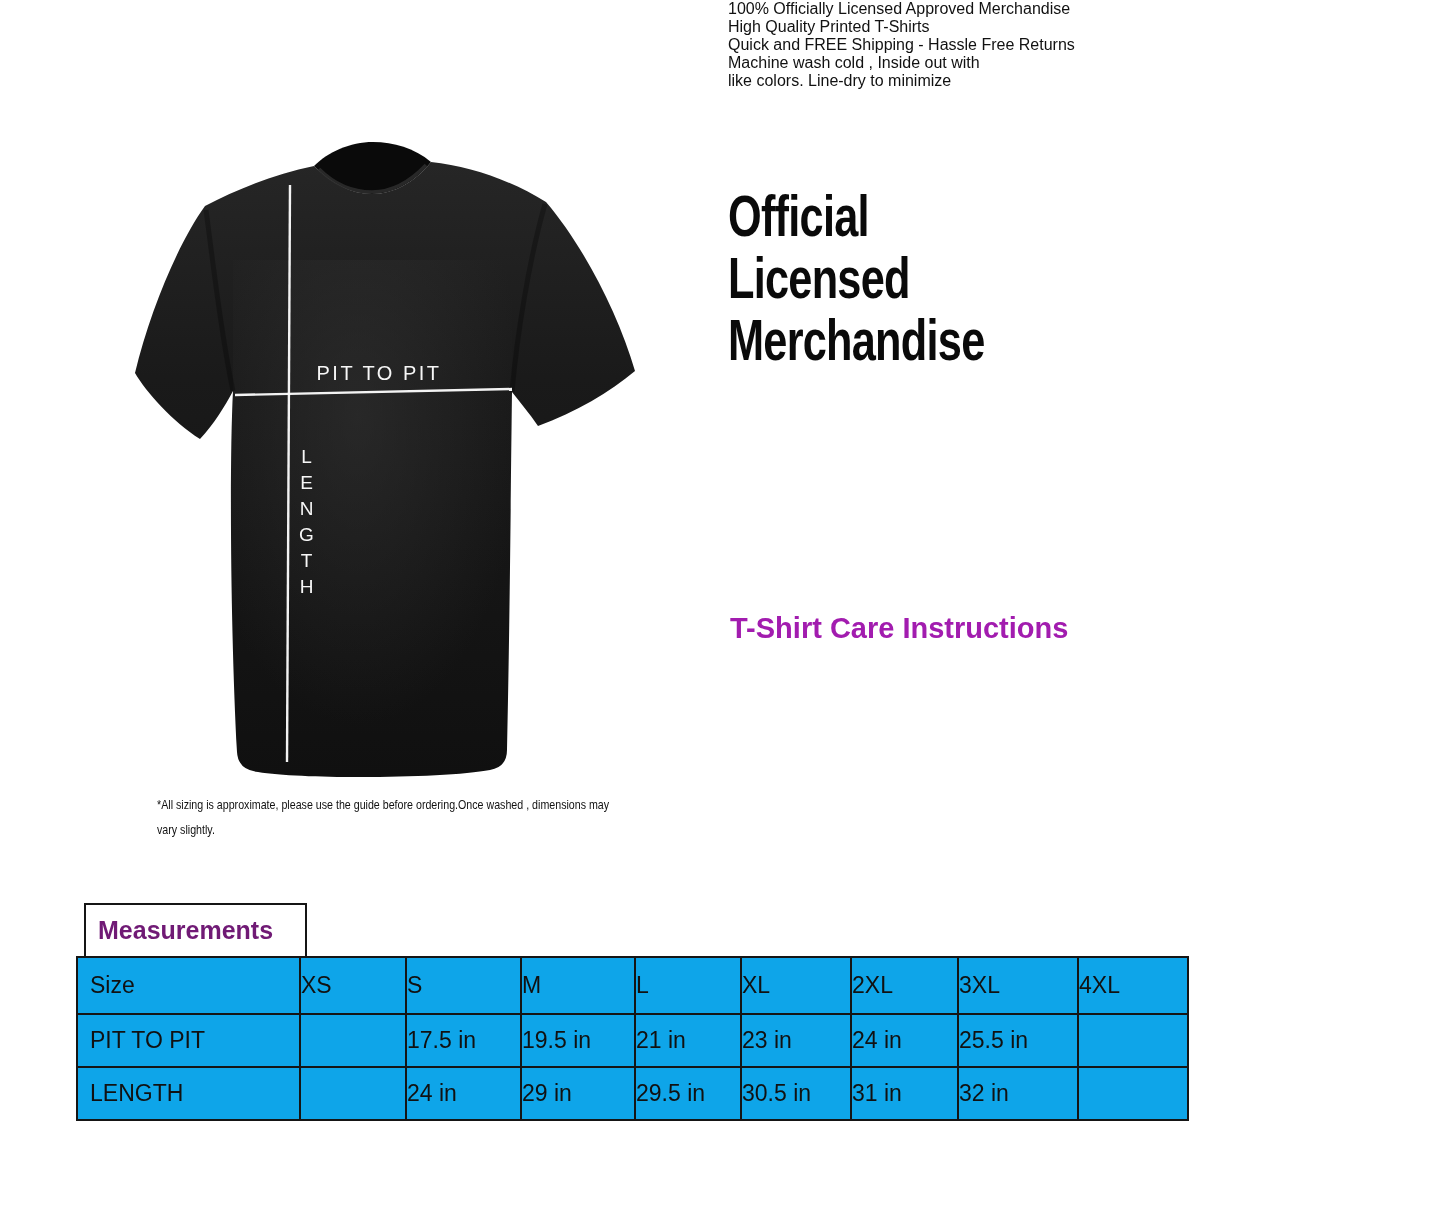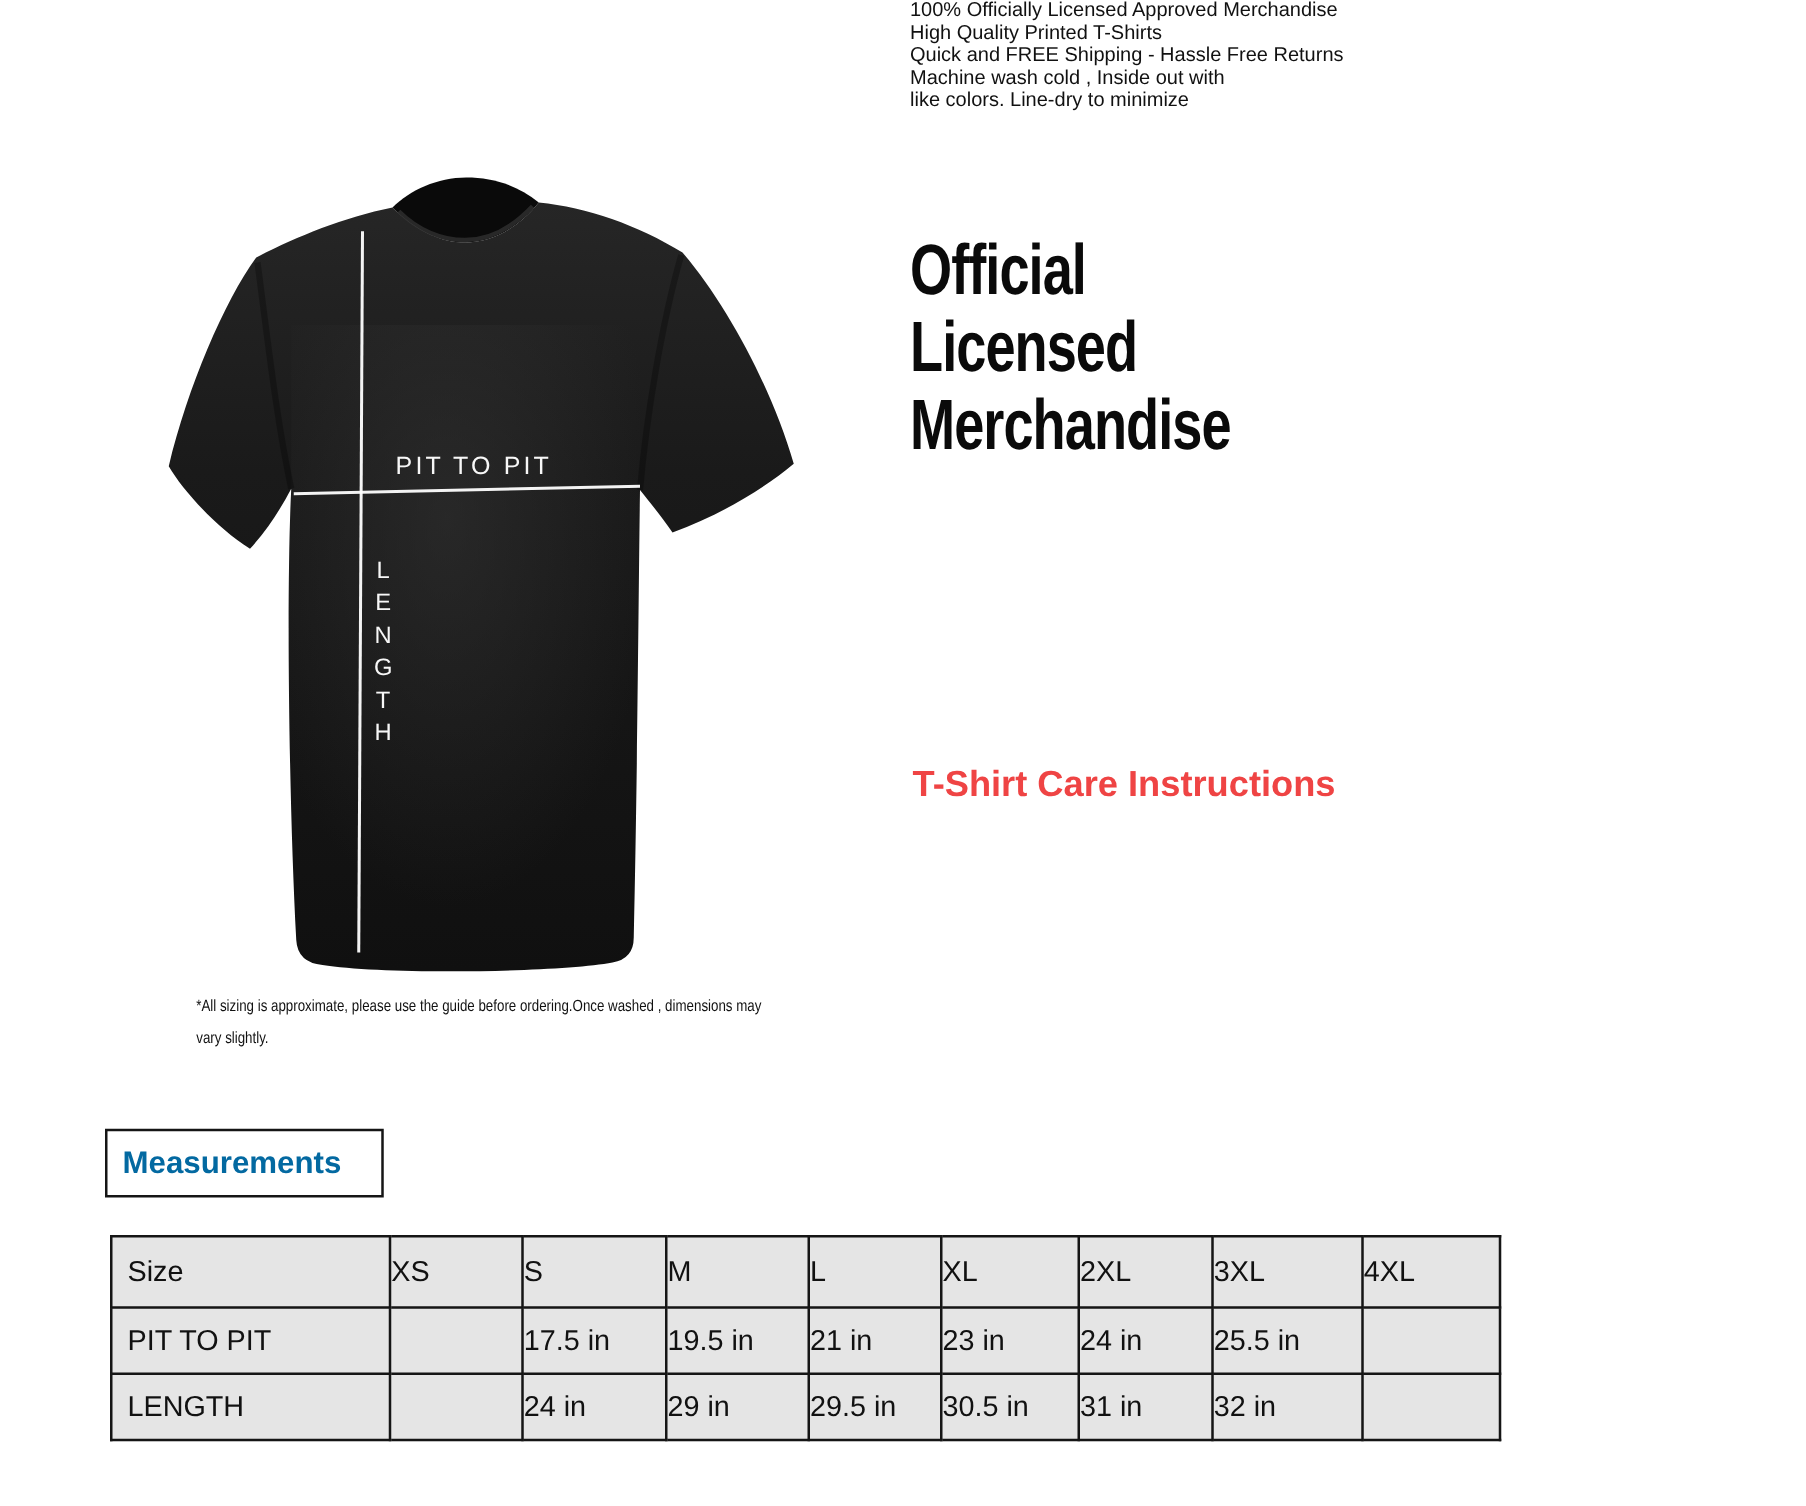--- a/index.html
+++ b/index.html
@@ -49,43 +49,42 @@
     transform:scaleX(.76); transform-origin:left top;
     white-space:nowrap;
   }
   .lede {
     position:absolute; left:2px; top:428px;
     font-size:28px; line-height:38px; color:#1c1c1c;
     white-space:nowrap;
   }
   .care-title {
     position:absolute; left:2px; top:612px;
-    font-size:29px; font-weight:bold; color:#ef4444;
+    font-size:29px; font-weight:bold; color:#a21caf;
     white-space:nowrap;
   }
   .care-body {
     position:absolute; left:2px; top:650px;
     font-size:28px; line-height:38px; color:#1c1c1c;
     white-space:nowrap;
   }
 
   
   .meas-title-box {
     position:absolute; left:84px; top:903px;
     width:223px; height:55px;
     border:2px solid #151515;
     background:#fff;
-    font-size:25px; font-weight:bold; color:#0369a1;
+    font-size:25px; font-weight:bold; color:#701a75;
     line-height:51px; padding-left:12px;
   }
   .meas-table {
-    position:absolute; left:88px; top:956px;
+    position:absolute; left:76px; top:956px;
     border-collapse:collapse; table-layout:fixed;
-    background:#e5e5e5;
-    margin-top:32px;
+    background:#0ea5e9;
   }
   .meas-table td {
     border:2px solid #151515;
     font-size:23px; color:#111;
     text-align:left; vertical-align:middle;
     overflow:hidden; white-space:nowrap;
   }
   .meas-table td.rowlabel { text-align:left; padding-left:12px; }
   .meas-table tr.r-size td { height:57px; }
   .meas-table tr.r-data td { height:53px; }

